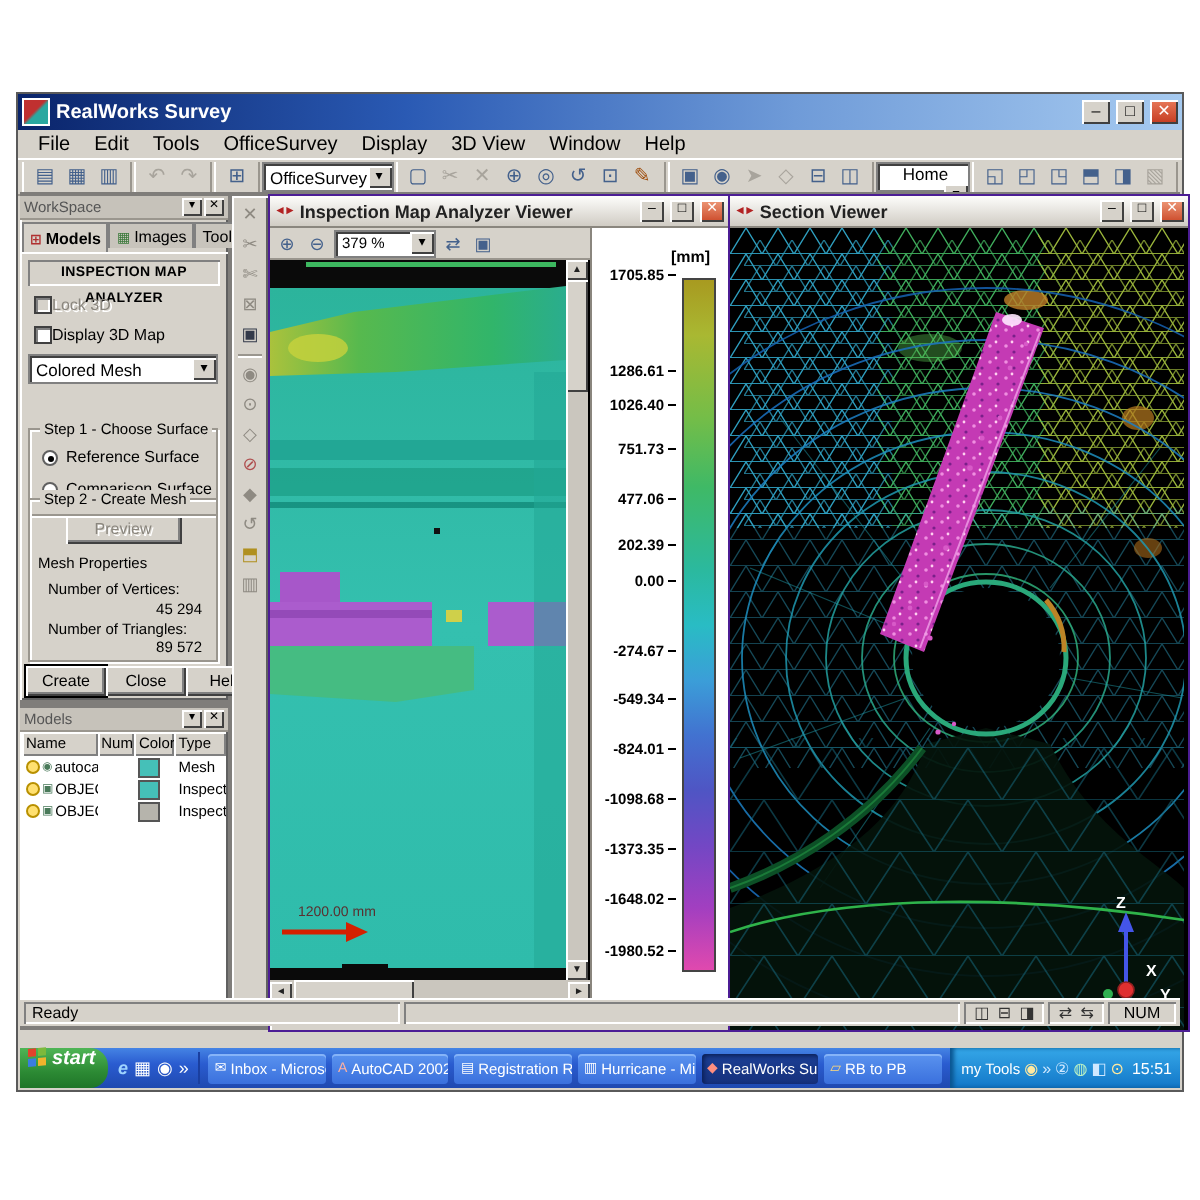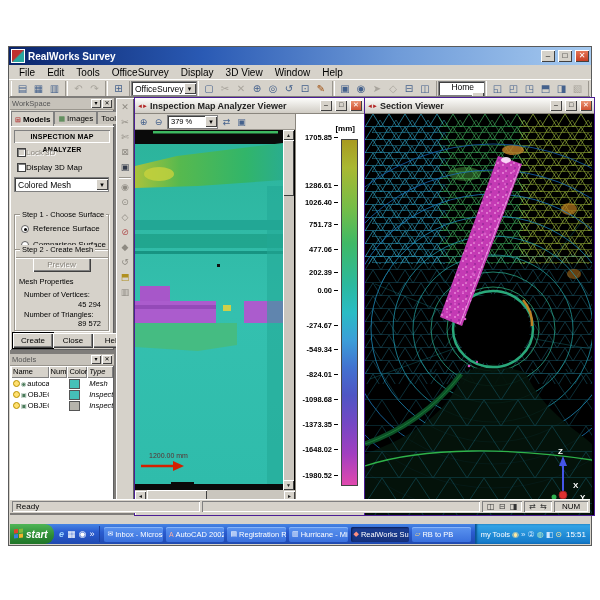--- a/index.html
+++ b/index.html
@@ -67,21 +67,21 @@
   .btnrow{position:absolute;left:3px;right:3px;top:206px;display:flex;justify-content:space-between;}
   .pbtn{height:15px;min-width:30px;padding:0 5px;background:#d6d2ca;font-size:8px;line-height:15px;text-align:center;
      box-shadow:inset 1px 1px 0 #fff,inset -1px -1px 0 #404040,inset -2px -2px 0 #808080;}
   .pbtn.def{outline:1px solid #000;}
   
   #mtable{font-size:7.5px;background:#fff;position:absolute;left:1px;right:1px;top:12px;bottom:1px;overflow:hidden;}
   .mhead{display:flex;height:12px;background:#d6d2ca;}
   .mh{box-shadow:inset 1px 1px 0 #fff,inset -1px -1px 0 #808080;padding:1px 2px;box-sizing:border-box;overflow:hidden;white-space:nowrap;}
   .mrow{display:flex;height:11px;align-items:center;}
   .mc{padding:0 2px;box-sizing:border-box;overflow:hidden;white-space:nowrap;display:flex;align-items:center;gap:1px;}
-  .c-name{width:38px;}.c-num{width:19px;}.c-col{width:20px;}.c-type{width:26px;font-style:italic;}
+  .c-name{width:38px;}.c-num{width:19px;}.c-col{width:20px;}.c-type{width:26px;}
   .bulb{width:5px;height:5px;border-radius:50%;background:#ffe070;border:1px solid #b89000;flex:0 0 auto;}
   .oic{font-size:6px;color:#4a7a5a;flex:0 0 auto;}
   .sw{width:9px;height:8px;border:1px solid #555;}
   .sw.teal{background:#45c0b8;}
   .sw.gray{background:#b6b4ac;}
   
   #vtools{position:absolute;left:106px;top:2px;width:18px;height:414px;background:#d6d2ca;box-shadow:inset 1px 1px 0 #fff,inset -1px -1px 0 #606060;
      display:flex;flex-direction:column;align-items:center;padding-top:2px;box-sizing:border-box;}
   .vti{width:14px;height:15px;font-size:9px;line-height:15px;text-align:center;color:#8e8a82;}
   .vti.dark{color:#333a4a;}
@@ -128,21 +128,21 @@
   
   #statusbar{position:absolute;left:1px;right:1px;bottom:32px;height:13px;background:#d6d2ca;display:flex;align-items:center;gap:2px;padding:0 2px;border-top:1px solid #fff;}
   .sb-cell{height:11px;box-shadow:inset 1px 1px 0 #808080,inset -1px -1px 0 #fff;font-size:8px;line-height:11px;padding:0 4px;}
   #sb-ready{width:180px;}
   #sb-spacer{flex:1;height:11px;box-shadow:inset 1px 1px 0 #808080,inset -1px -1px 0 #fff;}
   .sbi{font-size:8px;color:#333;padding:0 1px;}
   #sb-num{width:26px;text-align:center;}
   
   #taskbar{position:absolute;left:1px;right:1px;bottom:1px;height:20px;display:flex;align-items:center;
     background:linear-gradient(#4584e4,#2a5cd0 40%,#1f49b0);}
-  #startbtn{height:20px;width:44px;display:flex;align-items:center;gap:2px;padding:0 6px 0 4px;box-sizing:border-box;
+  #startbtn{height:20px;width:44px;display:flex;gap:2px;padding:0 6px 0 4px;box-sizing:border-box;
     background:linear-gradient(#4fb556,#2c8a34 60%,#1f7528);border-radius:0 9px 9px 0;color:#fff;font-weight:bold;font-style:italic;font-size:10px;}
   #flag{width:10px;height:10px;display:grid;grid-template-columns:4px 4px;grid-template-rows:4px 4px;gap:1px;transform:skewY(-6deg);}
   #flag i{display:block;}
   #ql{display:flex;align-items:center;gap:3px;padding:0 5px;border-right:1px solid #1a3fa0;height:16px;}
   .qli{font-size:9px;color:#fff;}
   .qli.e{color:#9fd4ff;font-weight:bold;font-style:italic;}
   #tasks{display:flex;align-items:center;gap:3px;padding:0 4px;flex:1;min-width:0;}
   .task{flex:1 1 56px;max-width:66px;min-width:0;height:15px;border-radius:2px;background:linear-gradient(#5a93ef,#3a70dd);
     box-shadow:inset 0 1px 0 #86b4f8;color:#fff;font-size:7.5px;display:flex;align-items:center;gap:2px;padding:0 3px;overflow:hidden;white-space:nowrap;}
   .task .ti{font-size:7px;flex:0 0 auto;}

